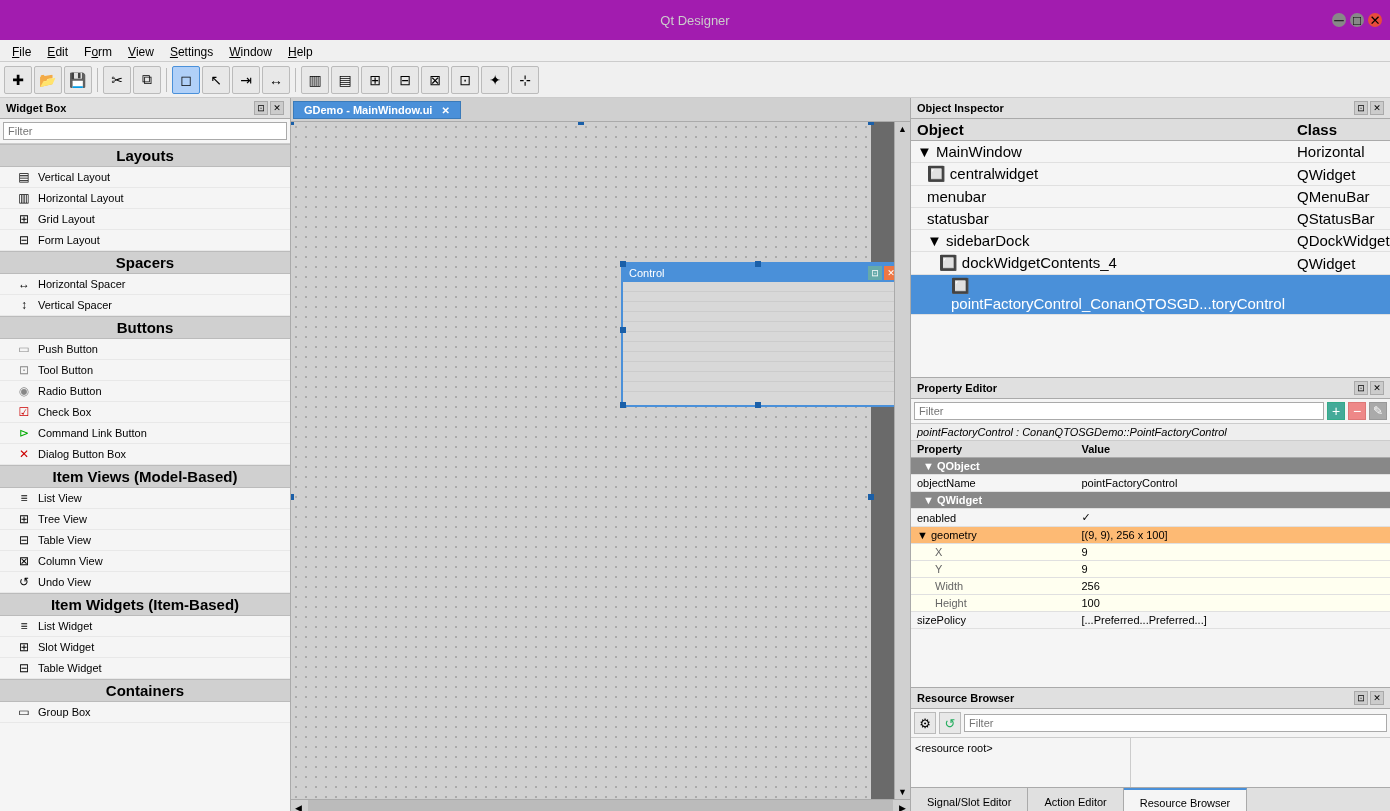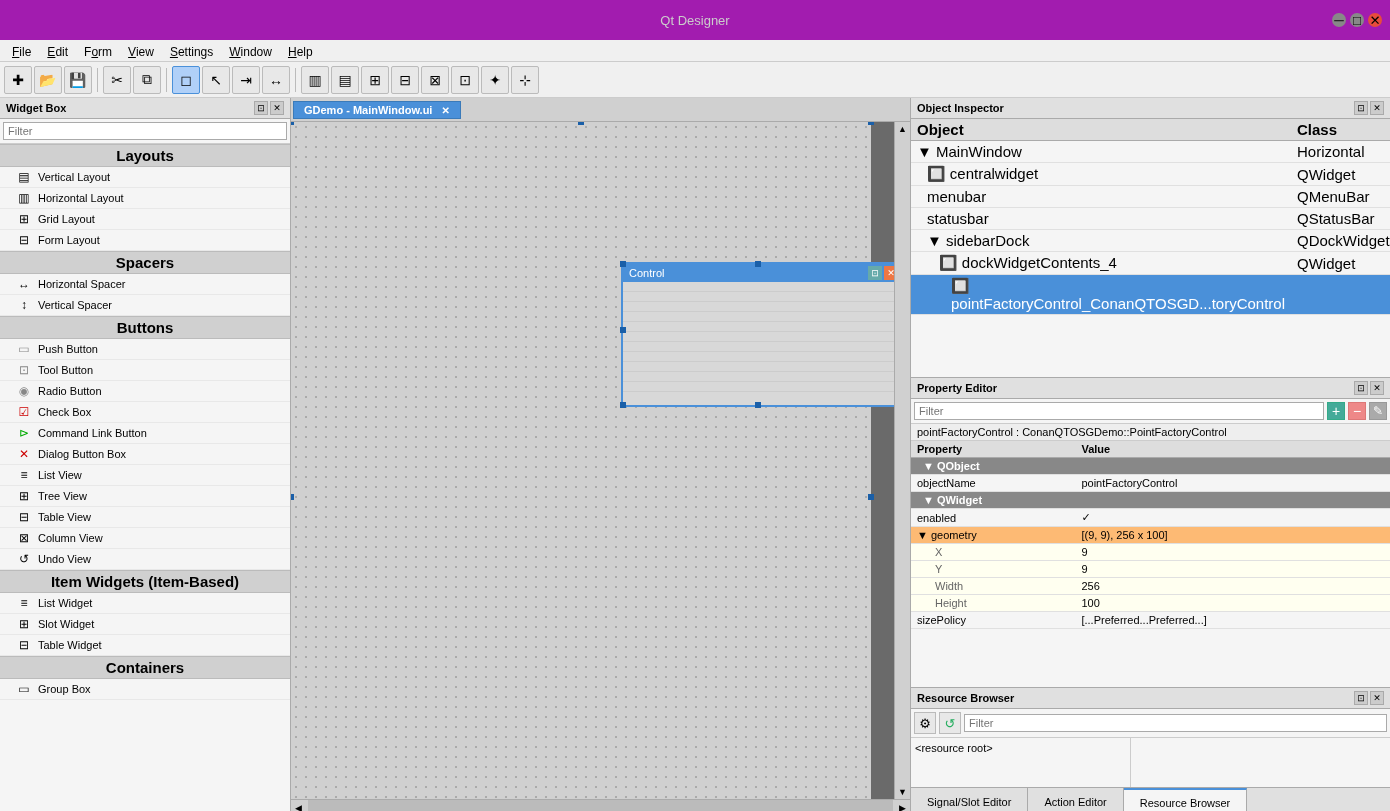--- a/index.html
+++ b/index.html
@@ -70,21 +70,21 @@
     .oi-indent2 { padding-left: 28px !important; }
     .oi-indent3 { padding-left: 40px !important; }
 
     
     #property-editor { flex: 0 0 auto; height: 310px; background: #f5f5f5; border-bottom: 1px solid #aaa; display: flex; flex-direction: column; }
     #pe-filter-row { display: flex; align-items: center; padding: 3px; gap: 3px; border-bottom: 1px solid #ccc; }
     #pe-filter-row input { flex: 1; padding: 2px 4px; border: 1px solid #aaa; font-size: 11px; }
     .pe-add-btn { width: 18px; height: 18px; background: #4a9; border: 1px solid #3a8; color: white; font-size: 14px; cursor: pointer; display: flex; align-items: center; justify-content: center; }
     .pe-rem-btn { width: 18px; height: 18px; background: #e88; border: 1px solid #d77; color: white; font-size: 14px; cursor: pointer; display: flex; align-items: center; justify-content: center; }
     .pe-edit-btn { width: 18px; height: 18px; background: #aaa; border: 1px solid #999; color: white; font-size: 12px; cursor: pointer; display: flex; align-items: center; justify-content: center; }
-    #pe-title { padding: 2px 6px; font-size: 11px; background: #eee; border-bottom: 1px solid #ccc; }
+    #pe-title { padding: 2px 6px; font-size: 11px; font-style: italic; background: #eee; border-bottom: 1px solid #ccc; }
     #pe-table { flex: 1; overflow-y: auto; }
     #pe-table table { width: 100%; border-collapse: collapse; font-size: 11px; }
     #pe-table th { background: #ddd; border-bottom: 1px solid #aaa; padding: 2px 6px; text-align: left; font-weight: bold; }
     #pe-table td { padding: 2px 6px; border-bottom: 1px solid #e0e0e0; }
     .pe-section { background: #888; color: white; font-weight: bold; }
     .pe-section td { color: white; padding-left: 12px !important; }
     .pe-highlight { background: #ffffcc; }
     .pe-highlight td { background: #fdba74; }
     .pe-subrow td:first-child { padding-left: 24px !important; color: #666; }
     .pe-subrow { background: #fffff0; }
@@ -226,20 +226,21 @@
       </div>
       <div class="wb-item">
         <span class="wb-icon" style="color:#0a0">⊳</span>
         <span class="wb-label">Command Link Button</span>
       </div>
       <div class="wb-item">
         <span class="wb-icon" style="color:#c00">✕</span>
         <span class="wb-label">Dialog Button Box</span>
       </div>
 
+      <div class="wb-category">Item Views (Model-Based)</div>
       <div class="wb-item">
         <span class="wb-icon">≡</span>
         <span class="wb-label">List View</span>
       </div>
       <div class="wb-item">
         <span class="wb-icon">⊞</span>
         <span class="wb-label">Tree View</span>
       </div>
       <div class="wb-item">
         <span class="wb-icon">⊟</span>

